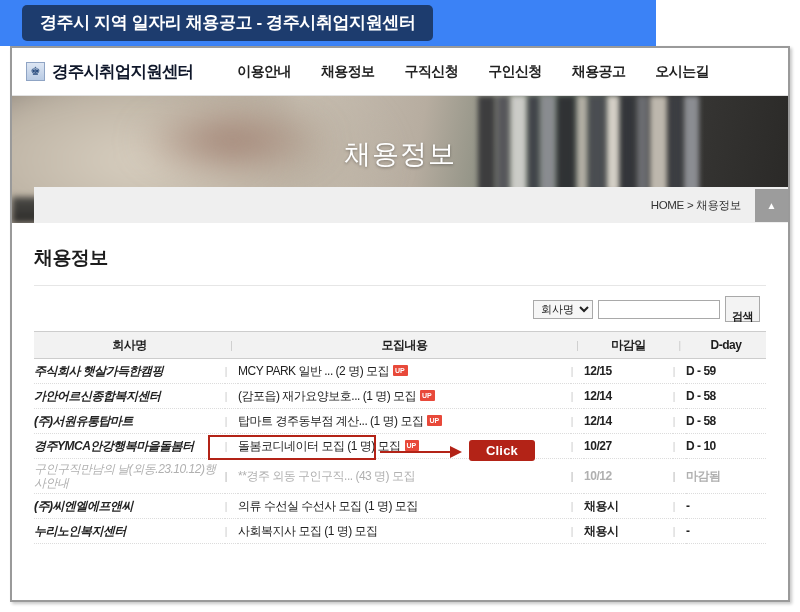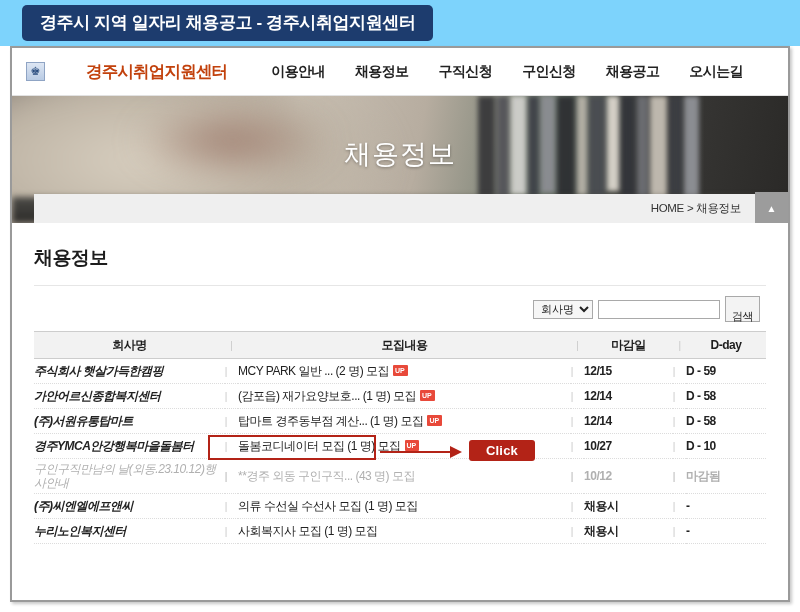--- a/index.html
+++ b/index.html
@@ -7,23 +7,23 @@
   html, body {
     width: 800px;
     height: 612px;
     background: #ffffff;
     font-family: "Liberation Sans", "DejaVu Sans", sans-serif;
     overflow: hidden;
   }
 
   
   .title-banner-wrap {
-    width: 800px;
+    width: 656px;
     height: 46px;
-    background: #7dd3fc;
+    background: #3b82f6;
     display: flex;
     align-items: center;
     padding-left: 22px;
   }
   .title-banner {
     background: #1d3c6e;
     color: #ffffff;
     font-size: 17px;
     font-weight: bold;
     letter-spacing: -0.4px;
@@ -62,24 +62,23 @@
   .brand-emblem {
     width: 19px; height: 19px;
     border: 1px solid #8fa4c4;
     background: linear-gradient(#dde6f3, #b9cbe4);
     display: flex; align-items: center; justify-content: center;
     font-size: 11px; color: #274a7d; line-height: 1;
   }
   .brand-text {
     font-size: 16.5px;
     font-weight: bold;
-    color: #c2410c;
+    color: #0f172a;
     letter-spacing: -0.8px;
     white-space: nowrap;
-    margin-left: 34px;
   }
   .nav-links {
     display: flex;
     align-items: center;
     gap: 30px;
     margin-left: 22px;
   }
   .nav-link {
     font-size: 14px;
     font-weight: bold;
@@ -144,21 +143,21 @@
     color: #ffffff;
     font-size: 27px;
     letter-spacing: 1px;
     text-shadow: 0 1px 3px rgba(0,0,0,0.35);
   }
 
   
   .crumb-bar {
     position: absolute;
     left: 22px; right: 0; bottom: 0;
-    height: 29px;
+    height: 36px;
     background: #efefef;
     display: flex;
     align-items: center;
     justify-content: flex-end;
   }
   .crumb-text {
     font-size: 11.5px;
     color: #333333;
     letter-spacing: -0.3px;
     padding-right: 14px;
@@ -214,20 +213,21 @@
   .search-btn {
     font-size: 11px;
     font-family: "Liberation Sans", sans-serif;
     border: 1px solid #a9a9a9;
     background: #f3f3f3;
     height: 19px;
     padding: 12px 6px;
     color: #222;
     cursor: pointer;
     letter-spacing: -0.5px;
+    font-weight: bold;
   }
 
   
   table.jobs {
     width: 100%;
     border-collapse: collapse;
     table-layout: fixed;
   }
   table.jobs thead th {
     background: #f2f2f2;

